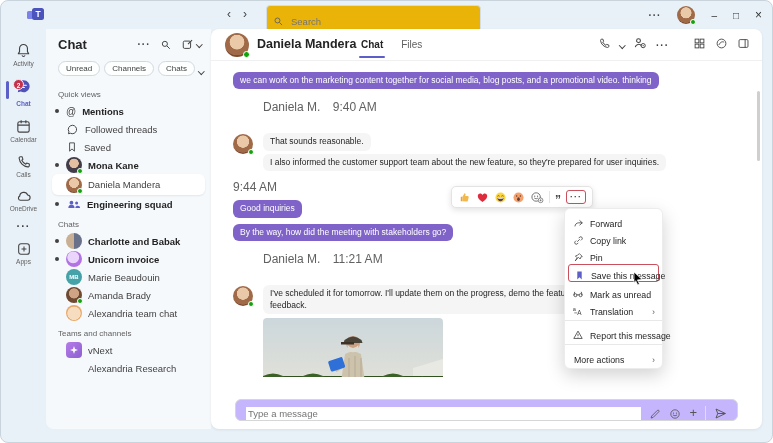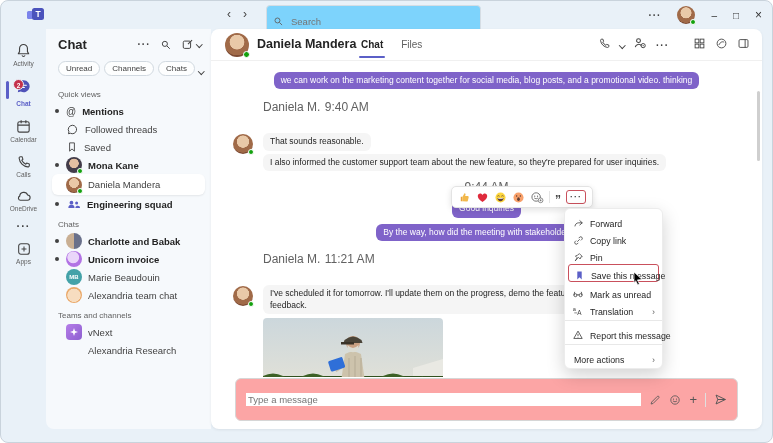--- a/index.html
+++ b/index.html
@@ -12,21 +12,21 @@
   .app{position:relative;width:773px;height:443px;background:var(--c-winbg);
        border:1px solid #c9d3dc;border-radius:8px;overflow:hidden;}
 
   
   .tb{position:absolute;top:0;left:0;right:0;height:28px;}
   .tb-logo{position:absolute;left:26px;top:6px;width:17px;height:15px;}
   .tb-logo .tile{position:absolute;right:0;top:1px;width:12px;height:12px;background:#4b53bc;border-radius:2.5px;
       color:#fff;font-size:8.5px;font-weight:bold;text-align:center;line-height:12px;}
   .tb-logo .tile2{position:absolute;left:0;top:4px;width:6px;height:8px;background:#7b83eb;border-radius:1.5px;}
   .tb-nav{position:absolute;left:226px;top:5px;display:flex;gap:12px;color:#444;font-size:12px;line-height:16px;}
-  .tb-search{position:absolute;left:265px;top:4px;width:215px;height:20px;background:#7dd3fc;
+  .tb-search{position:absolute;left:265px;top:4px;width:215px;height:20px;background:#eab308;
       border:1px solid #d5dde4;border-radius:4px;display:flex;align-items:center;padding:15px 6px;gap:5px;}
   .tb-search input{border:none;outline:none;flex:1;font-size:9.5px;color:#333;
       font-family:"Liberation Sans",sans-serif;background:transparent;}
   .tb-right{position:absolute;right:10px;top:0;height:28px;display:flex;align-items:center;gap:16px;
       color:#444;font-size:11px;}
   .tb-dots{letter-spacing:1px;font-weight:bold;font-size:10px;}
   .winbtn{font-size:10px;color:#333;}
   .av{border-radius:50%;position:relative;flex:none;}
   .pres{position:absolute;right:-1px;bottom:-1px;width:6px;height:6px;background:var(--c-presence);
       border:1.2px solid #fff;border-radius:50%;}
@@ -87,24 +87,24 @@
   .mh-icons{position:absolute;right:12px;top:0;height:32px;display:flex;align-items:center;gap:9px;color:#424242;}
   .mh-icons .gap{width:6px;}
   .chev{width:4.5px;height:4.5px;border-right:1.1px solid #424242;border-bottom:1.1px solid #424242;
       transform:rotate(45deg);display:inline-block;}
 
   
   .msgs{position:absolute;top:32px;left:0;right:0;bottom:52px;padding:6px 22px 0;overflow:hidden;}
   .bub{display:inline-block;border-radius:6px;padding:3px 7px;font-size:8.5px;line-height:1.35;max-width:460px;}
   .bub.out{background:var(--c-bubble_out);color:#fff;}
   .bub.in{background:#f5f5f5;color:#242424;}
-  .row-r{text-align:center;margin-top:3px;}
+  .row-r{text-align:left;margin-top:3px;}
   .meta{font-size:12px;color:#616161;}
   .namerow{padding-left:30px;margin-top:8px;}
-  .namerow .meta+ .meta{margin-left:0;}
+  .namerow .meta+ .meta{margin-left:8px;}
   .ingroup{position:relative;padding-left:30px;margin-top:18px;}
   .ingroup .gav{position:absolute;left:0;top:1px;width:20px;height:20px;}
   .stack>.bub{display:table;margin-top:3px;}
   .attach{margin-top:4px;width:180px;}
   .attach .pic{display:block;border-radius:4px 4px 0 0;}
   .fcard{display:flex;align-items:center;gap:6px;border:1px solid #e1e1e1;border-top:none;
       border-radius:0 0 4px 4px;background:#fff;padding:4px 6px;height:32px;}
   .scrollthumb{position:absolute;right:2px;top:62px;width:3px;height:70px;background:#cfcfcf;border-radius:2px;}
 
   
@@ -121,22 +121,22 @@
       box-shadow:0 6px 18px rgba(0,0,0,.18);padding:3px 0;z-index:6;}
   .m-item{display:flex;align-items:flex-end;gap:6px;height:17px;padding:0 7px;font-size:8.8px;color:#242424;}
   .m-item .ic{width:12px;display:flex;justify-content:center;color:#424242;flex:none;}
   .m-item .mlbl{flex:1;white-space:nowrap;}
   .m-item .sub{color:#616161;font-size:9px;}
   .m-item.save{border:1.4px solid var(--c-annotation);border-radius:3px;margin:1px 3px;height:18px;padding:0 4px;position:relative;}
   .m-div{height:1px;background:#e8e8e8;margin:3px 0;}
   .cursor{position:absolute;right:14px;bottom:-6px;z-index:7;}
 
   
-  .compose{position:absolute;left:24px;right:24px;bottom:8px;height:43px;border:1px solid #d6d6d6;border-radius:6px;
-      background:#fca5a5;display:flex;align-items:center;padding:0 10px;gap:8px;}
+  .compose{position:absolute;left:24px;right:24px;bottom:8px;height:22px;border:1px solid #d6d6d6;border-radius:6px;
+      background:#c4b5fd;display:flex;align-items:flex-end;padding:0 10px;gap:8px;}
   .compose input{flex:1;border:none;outline:none;font-size:9.5px;color:#333;font-family:"Liberation Sans",sans-serif;}
   .compose .ic{display:flex;align-items:center;color:#555;}
   .csep{width:1px;height:14px;background:#e0e0e0;}
 
   svg{flex:none;}
 </style>
 </head>
 <body>
 
 <div class="app">
@@ -302,20 +302,26 @@
       <div class="s-item bold">
         <span class="dot"></span>
         <span class="av av16 av-unicorn"></span>
         <span>Unicorn invoice</span>
       </div>
       <div class="s-item">
         <span class="av av16 av-marie">MB</span>
         <span>Marie Beaudouin</span>
       </div>
       <div class="s-item">
+        <span class="av av16 av-amanda">
+            <span class="pres"></span>
+          </span>
+        <span>Amanda Brady</span>
+      </div>
+      <div class="s-item">
         <span class="av av16 av-alexchat"></span>
         <span>Alexandria team chat</span>
       </div>
 
       <div class="sec">Teams and channels</div>
       <div class="s-item">
         <span class="av-vnext">
           <svg width="8" height="8" viewBox="0 0 8 8">
               <path d="M4 0l1 3 3 1-3 1-1 3-1-3-3-1 3-1z" fill="#fff"></path>
             </svg>

